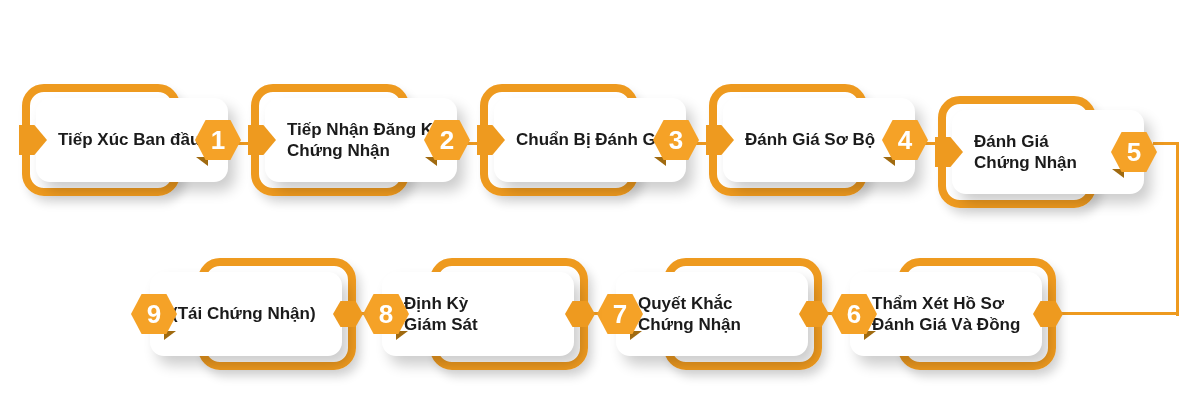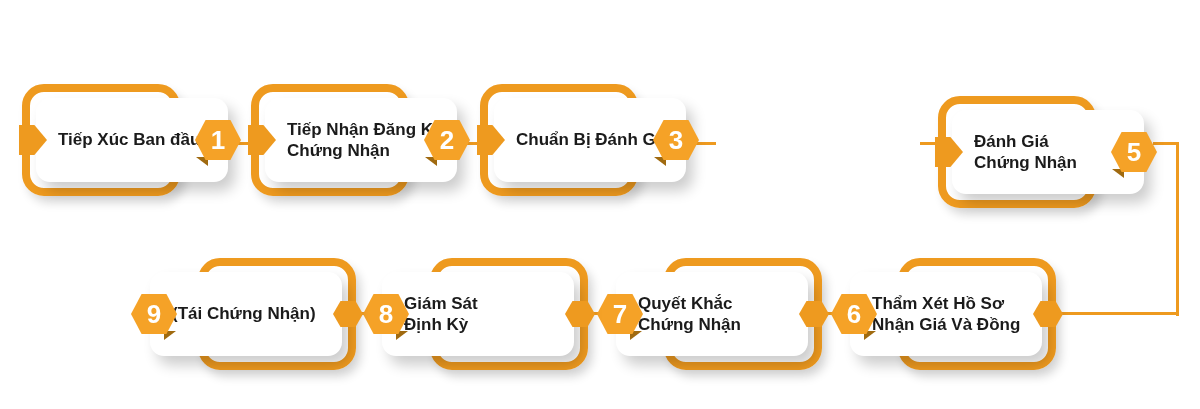--- a/index.html
+++ b/index.html
@@ -104,39 +104,50 @@
     <div class="card">
       <div class="line">Chuẩn Bị Đánh Giá</div>
     </div>
     <div class="notch"></div>
     <div class="fold"></div>
     <div class="badge">
         <span>3</span>
       </div>
   </div>
 
+  <div class="step top" style="left:709px;top:84px">
+    <div class="frame"></div>
+    <div class="card">
+      <div class="line">Đánh Giá Sơ Bộ</div>
+    </div>
+    <div class="notch"></div>
+    <div class="fold"></div>
+    <div class="badge">
+        <span>4</span>
+      </div>
+  </div>
 
   <div class="step top" style="left:938px;top:96px">
     <div class="frame"></div>
     <div class="card">
       <div class="line">Đánh Giá</div>
       <div class="line">Chứng Nhận</div>
     </div>
     <div class="notch"></div>
     <div class="fold"></div>
     <div class="badge">
         <span>5</span>
       </div>
   </div>
 
   <div class="step bottom" style="left:850px;top:258px">
     <div class="frame"></div>
     <div class="card">
       <div class="line">Thẩm Xét Hồ Sơ</div>
-      <div class="line">Nhận Giá Và Đồng</div>
+      <div class="line">Đánh Giá Và Đồng</div>
     </div>
     <div class="node"></div>
     <div class="fold"></div>
     <div class="badge">
         <span>6</span>
       </div>
   </div>
 
   <div class="step bottom" style="left:616px;top:258px">
     <div class="frame"></div>
@@ -147,22 +158,22 @@
     <div class="node"></div>
     <div class="fold"></div>
     <div class="badge">
         <span>7</span>
       </div>
   </div>
 
   <div class="step bottom" style="left:382px;top:258px">
     <div class="frame"></div>
     <div class="card">
+      <div class="line">Định Kỳ</div>
       <div class="line">Giám Sát</div>
-      <div class="line">Định Kỳ</div>
     </div>
     <div class="node"></div>
     <div class="fold"></div>
     <div class="badge">
         <span>8</span>
       </div>
   </div>
 
   <div class="step bottom" style="left:150px;top:258px">
     <div class="frame"></div>

